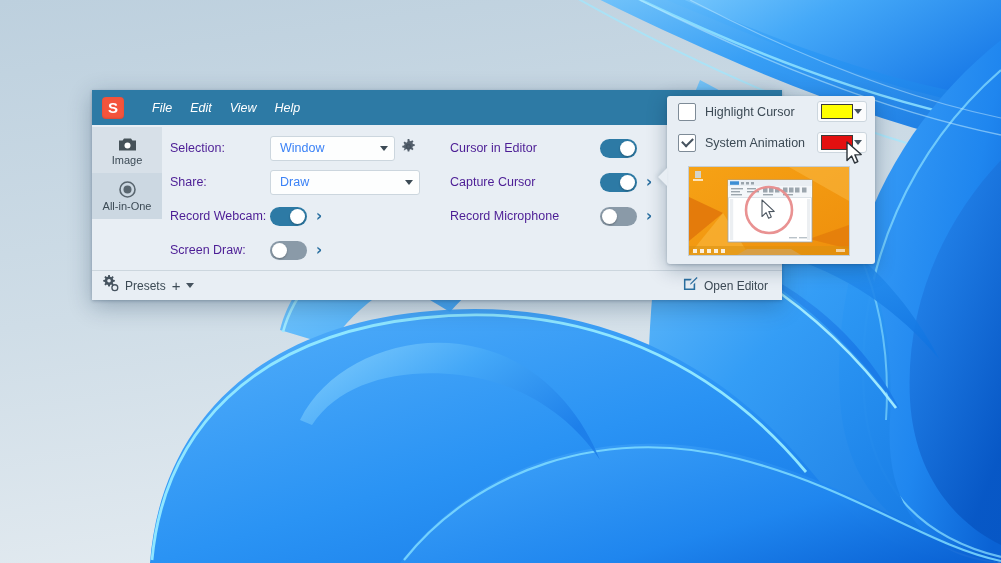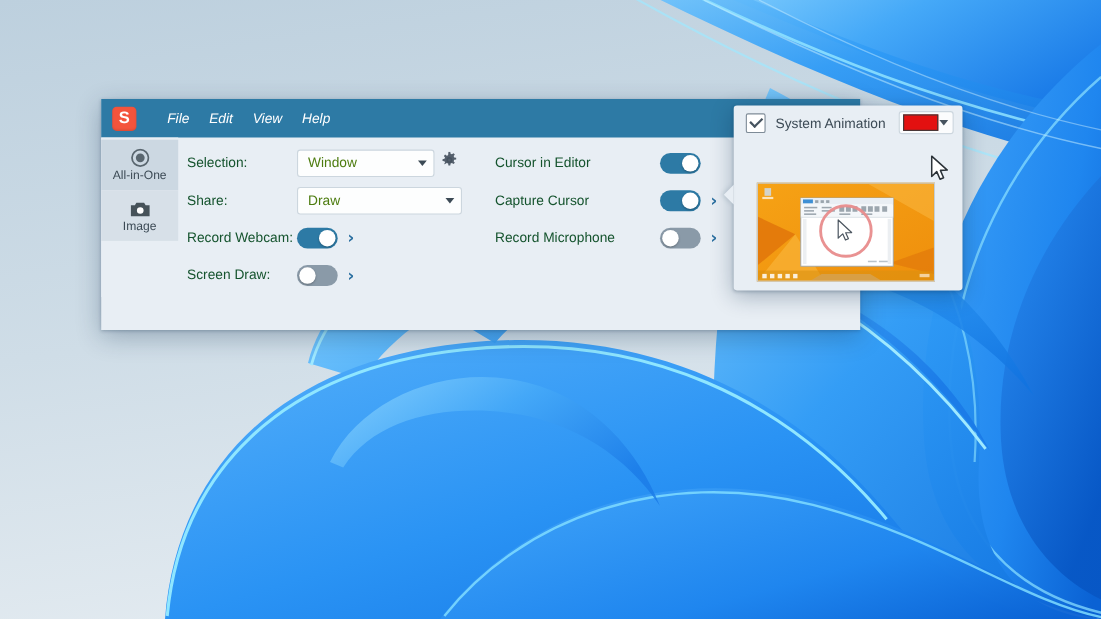--- a/index.html
+++ b/index.html
@@ -45,28 +45,28 @@
   .rail-item.sel{background:#ccd8e2;}
   .rail-label{font-size:11px;color:#3c4a55;line-height:12px;}
   .rail-ico{height:17px;display:flex;align-items:flex-end;}
 
   
   #settings{flex:1;display:flex;padding:6px 0 0 0;box-sizing:border-box;}
   .col{display:flex;flex-direction:column;}
   #colA{width:280px;padding-left:8px;box-sizing:border-box;}
   #colB{flex:1;padding-left:8px;box-sizing:border-box;}
   .row{height:34px;display:flex;align-items:center;}
-  .lbl{font-size:12.5px;color:#14532d;white-space:nowrap;}
+  .lbl{font-size:12.5px;color:#4c1d95;white-space:nowrap;}
   #colA .lbl{width:100px;}
   #colB .lbl{width:150px;}
 
   .combo{
     height:25px;border-radius:3px;background:#fdfefe;border:1px solid #ccd6de;
     display:flex;align-items:center;padding:0 6px 0 9px;box-sizing:border-box;
-    font-size:12.5px;color:#4d7c0f;cursor:default;
+    font-size:12.5px;color:#3b82f6;cursor:default;
   }
   .combo .val{flex:1;}
   .caret{
     width:0;height:0;border-left:4.5px solid transparent;border-right:4.5px solid transparent;
     border-top:5px solid #3c4a55;margin-left:4px;
   }
   #sel-combo{width:125px;}
   #share-combo{width:150px;}
   .gear{margin-left:6px;cursor:default;}
 
@@ -215,37 +215,37 @@
       <div class="menu-item">File</div>
       <div class="menu-item">Edit</div>
       <div class="menu-item">View</div>
       <div class="menu-item">Help</div>
     </div>
   </div>
 
   <div id="body-area">
 
     <div id="rail">
+      <div class="rail-item" style="background:#d7e0e8;">
+        <span class="rail-ico">
+          <svg width="19" height="15" viewBox="0 0 19 15">
+              <path d="M1 3.6h3.6L6 1.4h7L14.4 3.6H18v10H1z" fill="#465259"></path>
+              <circle cx="9.5" cy="8.4" r="3" fill="#ffffff"></circle>
+            </svg>
+        </span>
+        <span class="rail-label">Image</span>
+      </div>
       <div class="rail-item sel">
         <span class="rail-ico">
           <svg width="17" height="17" viewBox="0 0 17 17">
               <circle cx="8.5" cy="8.5" r="7.5" fill="none" stroke="#59666f" stroke-width="1.6"></circle>
               <circle cx="8.5" cy="8.5" r="4" fill="#59666f"></circle>
             </svg>
         </span>
         <span class="rail-label">All-in-One</span>
-      </div>
-      <div class="rail-item" style="background:#d7e0e8;">
-        <span class="rail-ico">
-          <svg width="19" height="15" viewBox="0 0 19 15">
-              <path d="M1 3.6h3.6L6 1.4h7L14.4 3.6H18v10H1z" fill="#465259"></path>
-              <circle cx="9.5" cy="8.4" r="3" fill="#ffffff"></circle>
-            </svg>
-        </span>
-        <span class="rail-label">Image</span>
       </div>
     </div>
 
     <div id="settings">
 
       <div class="col" id="colA">
         <div class="row">
           <span class="lbl">Selection:</span>
           <div class="combo" id="sel-combo">
             <span class="val">Window</span>
@@ -303,25 +303,56 @@
           <div class="toggle off">
               <span class="knob"></span>
             </div>
           <span class="chev">›</span>
         </div>
       </div>
 
     </div>
   </div>
 
+  <div id="footer">
+    <div id="presets-left">
+      <span>
+        <svg width="17" height="17" viewBox="0 0 18 18">
+            <path d="M6.6 0h1.7l.28 1.75 1.2.5 1.44-1.06 1.2 1.2-1.06 1.44.5 1.2L13.6 5.3V7l-1.74.28-.5 1.2 1.06 1.44-1.2 1.2-1.44-1.06-1.2.5L8.3 12.3H6.6L6.32 10.56l-1.2-.5L3.68 11.12 2.48 9.92 3.54 8.48l-.5-1.2L1.3 7V5.3l1.74-.28.5-1.2L2.48 2.38l1.2-1.2 1.44 1.06 1.2-.5z" fill="#46535f"></path>
+            <circle cx="7.45" cy="6.15" r="1.9" fill="#e8eef4"></circle>
+            <circle cx="13.6" cy="13.4" r="3.1" fill="none" stroke="#46535f" stroke-width="1.4"></circle>
+          </svg>
+      </span>
+      <span class="foot-txt">Presets</span>
+      <span class="foot-txt" style="font-size:15px;line-height:12px;">+</span>
+      <span class="caret" style="margin-left:0;border-top-color:#46535f;"></span>
+    </div>
+    <div id="open-editor">
+      <span>
+        <svg width="15" height="15" viewBox="0 0 16 16">
+            <path d="M1 3h8.5L7.8 4.7H2.6v8.7h8.7V8.9L13 7.2V15H1z" fill="#2a6fa0"></path>
+            <path d="M14.6 1.1l.9.9-6.6 6.6-1.5.6.6-1.5z" fill="#2a6fa0"></path>
+          </svg>
+      </span>
+      <span class="foot-txt">Open Editor</span>
+    </div>
+  </div>
 </div>
 
 <div id="popup">
   <div id="popup-tail"></div>
 
+  <div class="pop-row">
+    <span class="cbox"></span>
+    <span class="pop-lbl">Highlight Cursor</span>
+    <span class="swatch-btn">
+      <span class="swatch" style="background:#ffff00;"></span>
+      <span class="sw-caret"></span>
+    </span>
+  </div>
 
   <div class="pop-row">
     <span class="cbox">
       <span class="cmark"></span>
     </span>
     <span class="pop-lbl">System Animation</span>
     <span class="swatch-btn">
       <span class="swatch" style="background:#e31010;"></span>
       <span class="sw-caret"></span>
     </span>

